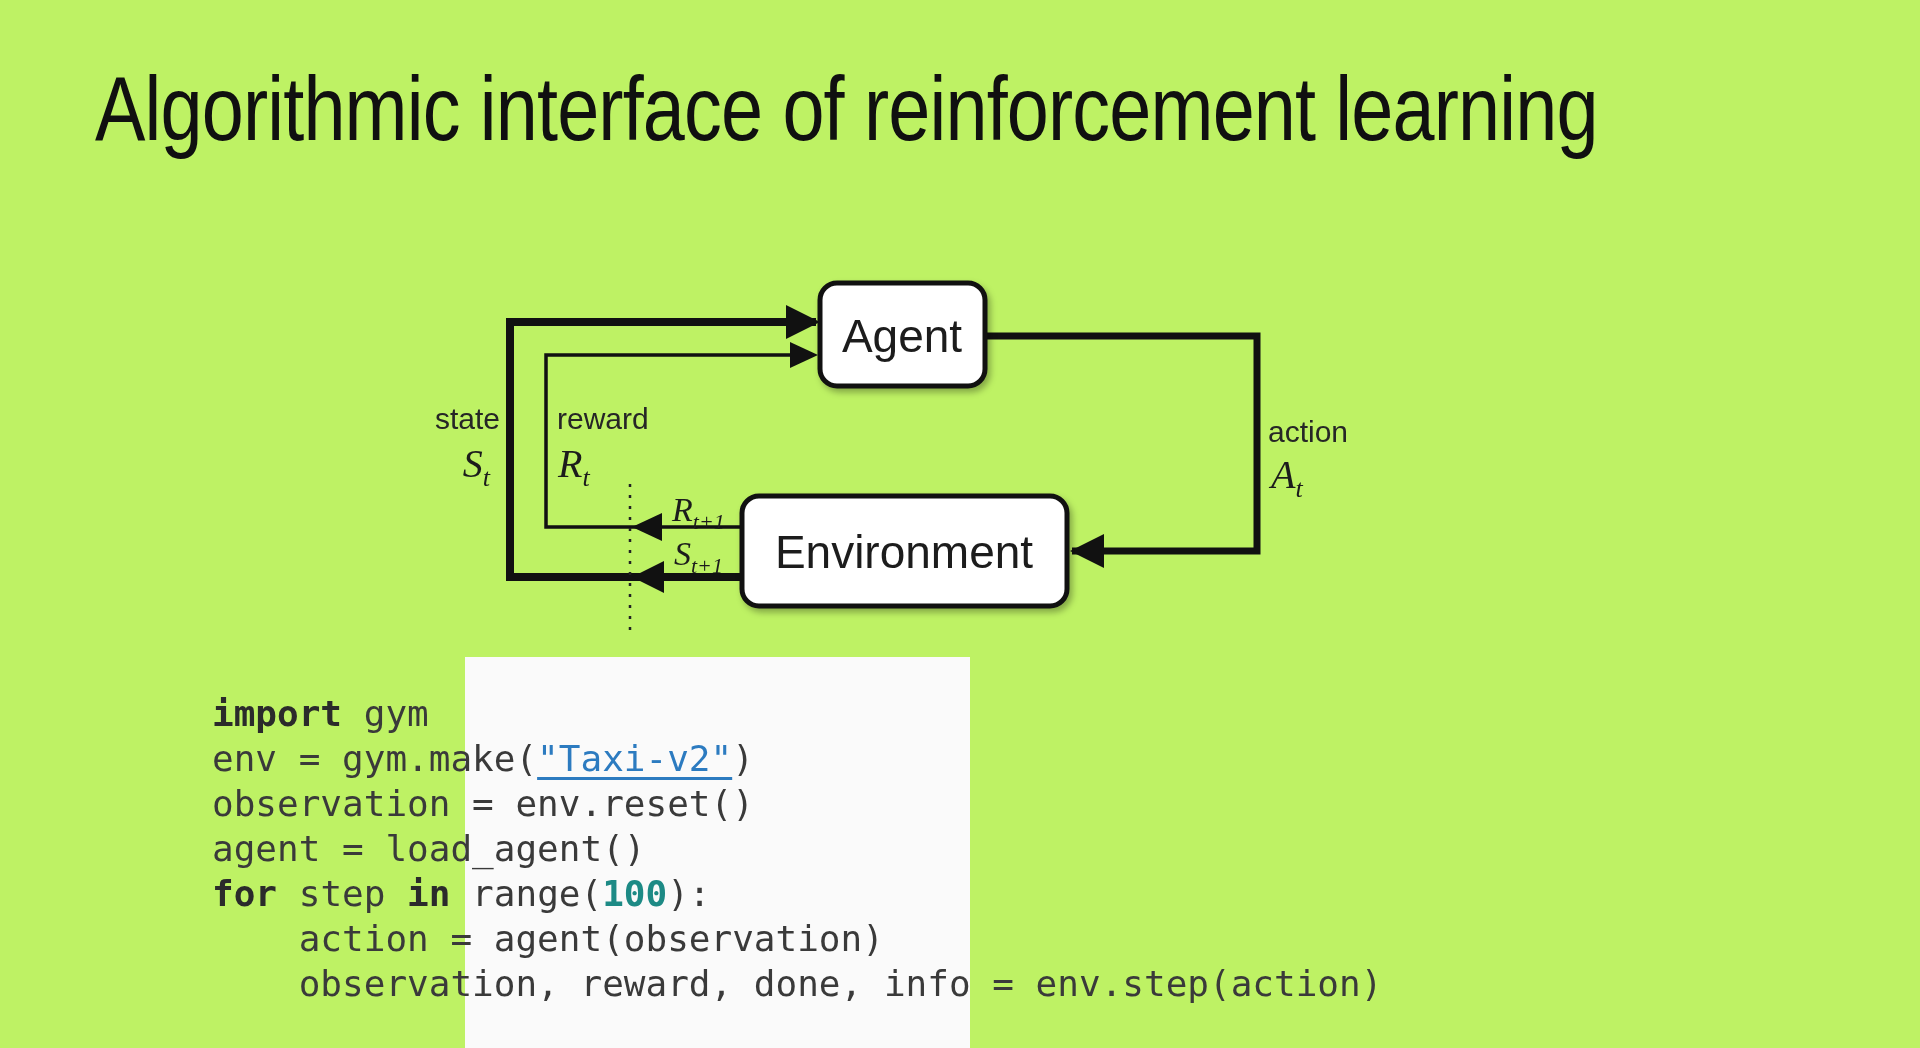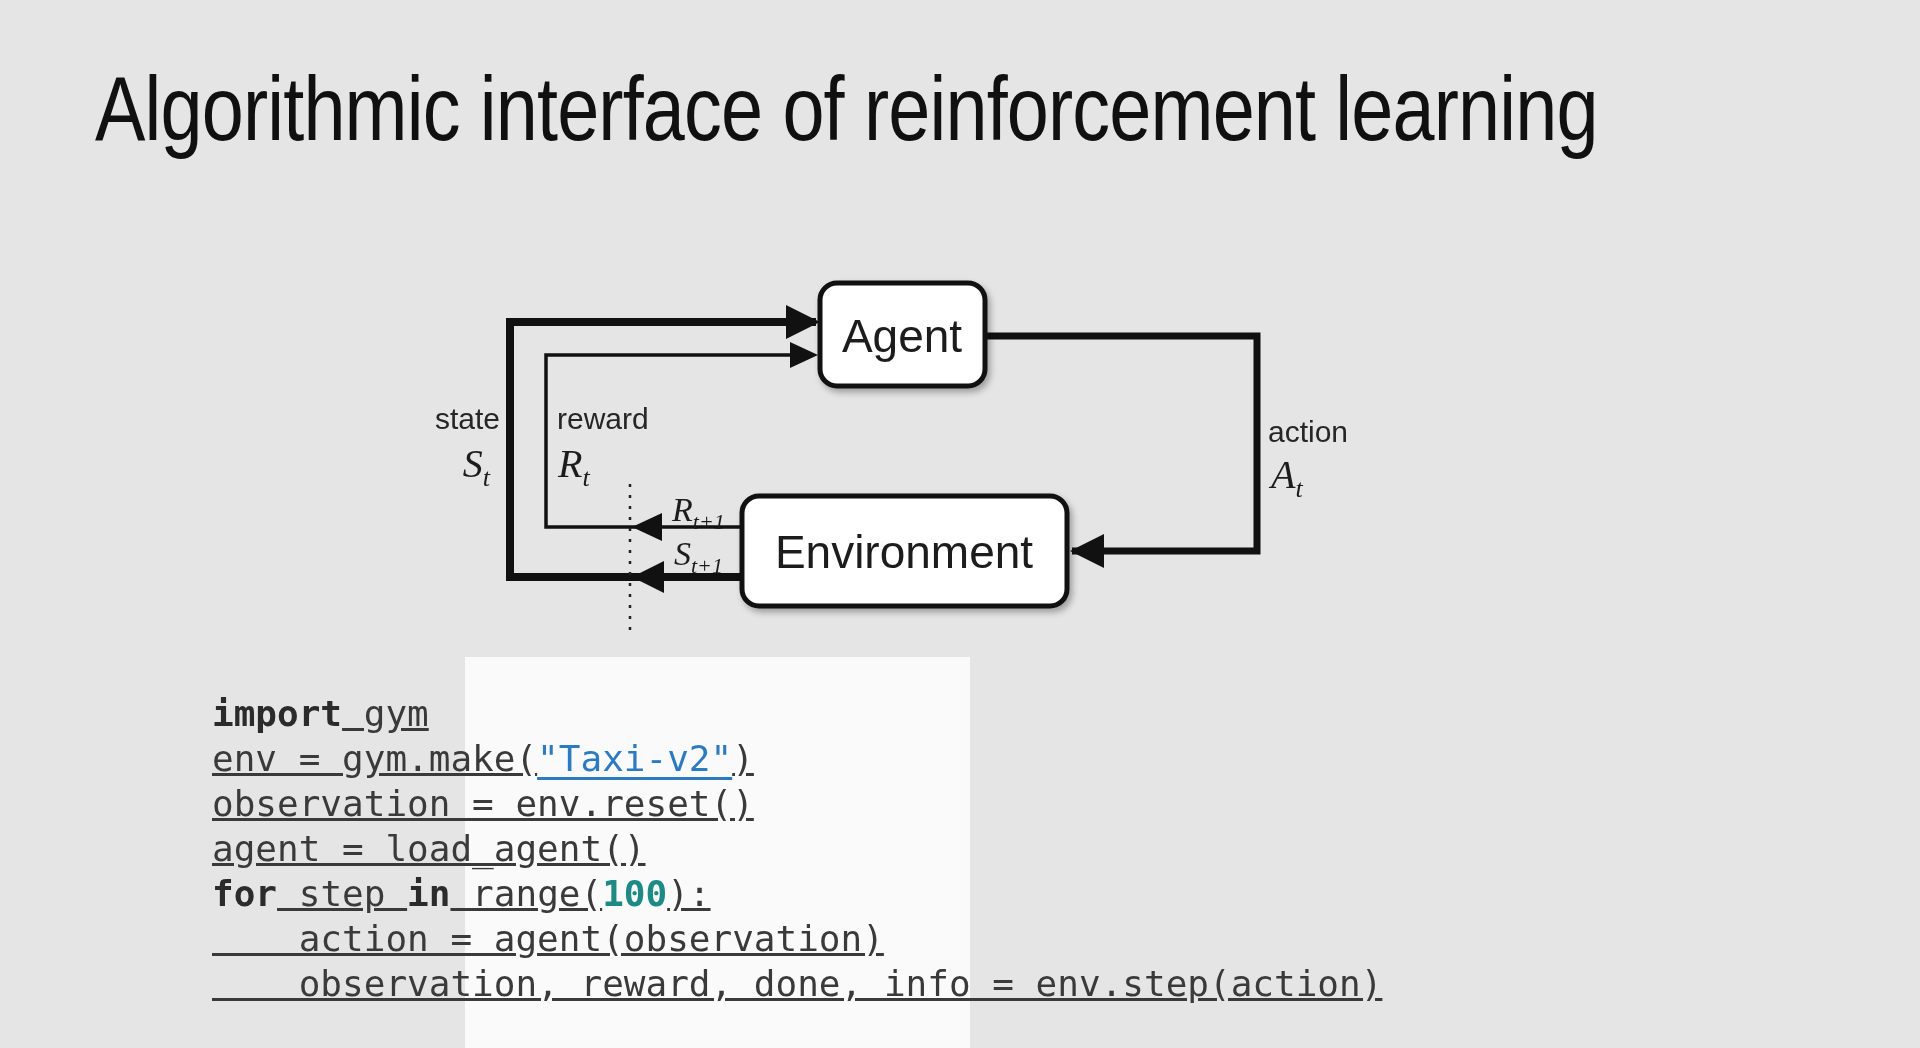--- a/index.html
+++ b/index.html
@@ -1,19 +1,19 @@
 <!DOCTYPE html>
 <html style="--code-plain: #3a3a3a; --code-keyword: #2b2b2b; --code-link: #2c7bc0; --code-number: #1d8a85;"><head>
 <meta charset="utf-8">
 <style>
   html,body{margin:0;padding:0;background:#ffffff;}
   body{width:1920px;height:1048px;position:relative;overflow:hidden;
        font-family:"Liberation Sans",sans-serif;}
 
-  .slide{position:absolute;inset:0;background:#e5e5e5;}
+  .slide{position:absolute;inset:0;background:#bef264;}
 
   .slide-title{
     position:absolute;left:95px;top:64px;margin:0;
     font-size:90px;font-weight:300;color:#101010;line-height:90px;
     white-space:nowrap;letter-spacing:-1px;
     transform:scaleX(0.84);transform-origin:left top;
   }
 
   .code-bg{
     position:absolute;left:465px;top:657px;width:505px;height:391px;
@@ -31,21 +31,21 @@
   .sym-sm{font-family:"Liberation Serif",serif;font-style:italic;font-size:34px;fill:#1c1c1c;}
   .sym-sm-sub{font-size:22px;}
 
   .code-block{
     position:absolute;left:212px;top:691px;margin:0;
     font-family:"DejaVu Sans Mono","Liberation Mono",monospace;
     font-size:36px;line-height:45px;color:var(--code-plain,#3a3a3a);
     white-space:pre;
   }
   .code-line{height:45px;}
-  .tok-pl{color:var(--code-plain,#3a3a3a);text-decoration:underline;}
+  .tok-pl{color:var(--code-plain,#3a3a3a);}
   .tok-kw{color:var(--code-keyword,#2b2b2b);font-weight:bold;}
   .tok-lnk{color:var(--code-link,#2c7bc0);text-decoration:underline;
            text-underline-offset:6px;cursor:pointer;}
   .tok-num{color:var(--code-number,#1d8a85);font-weight:bold;}
 </style>
 </head>
 <body>
 
 <div class="slide">
 

